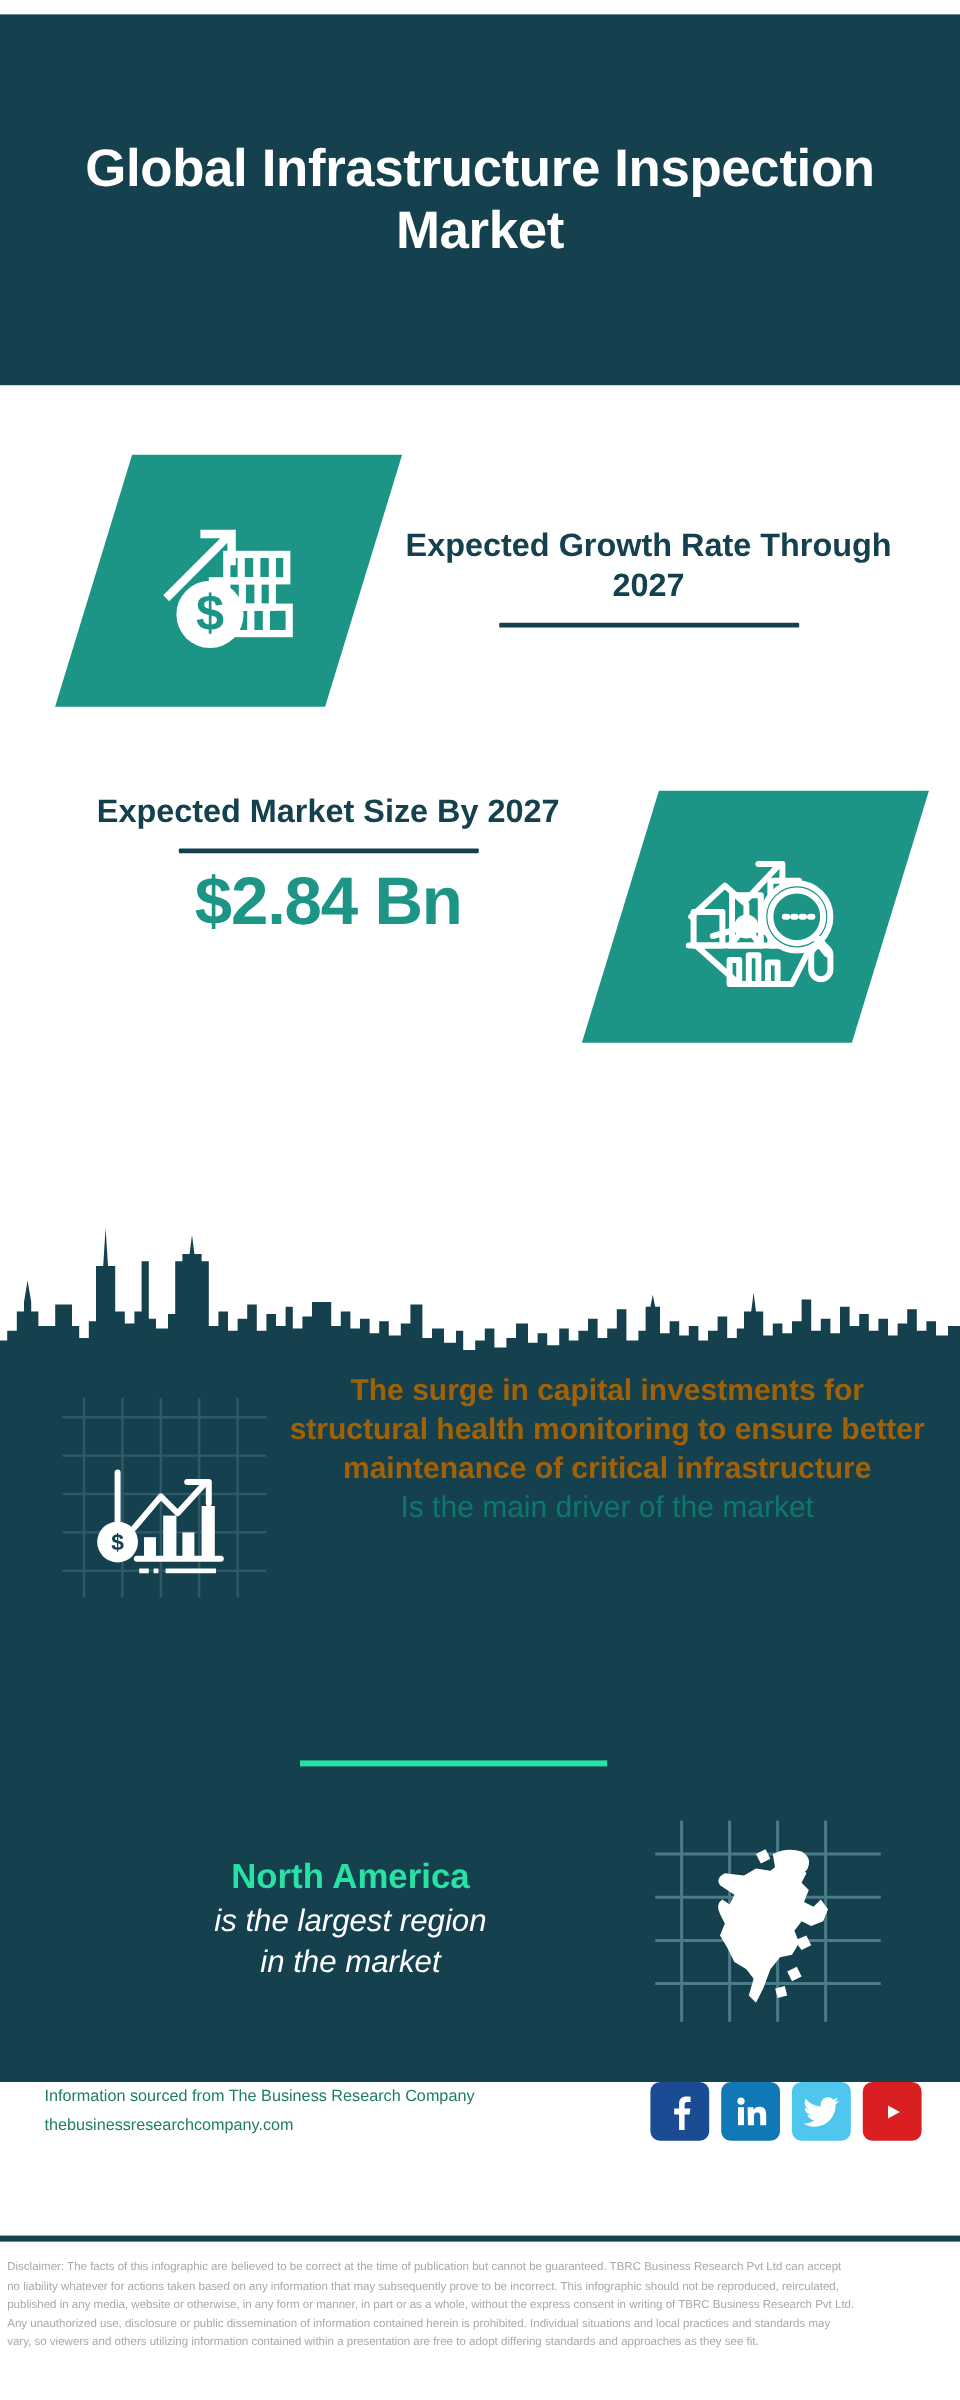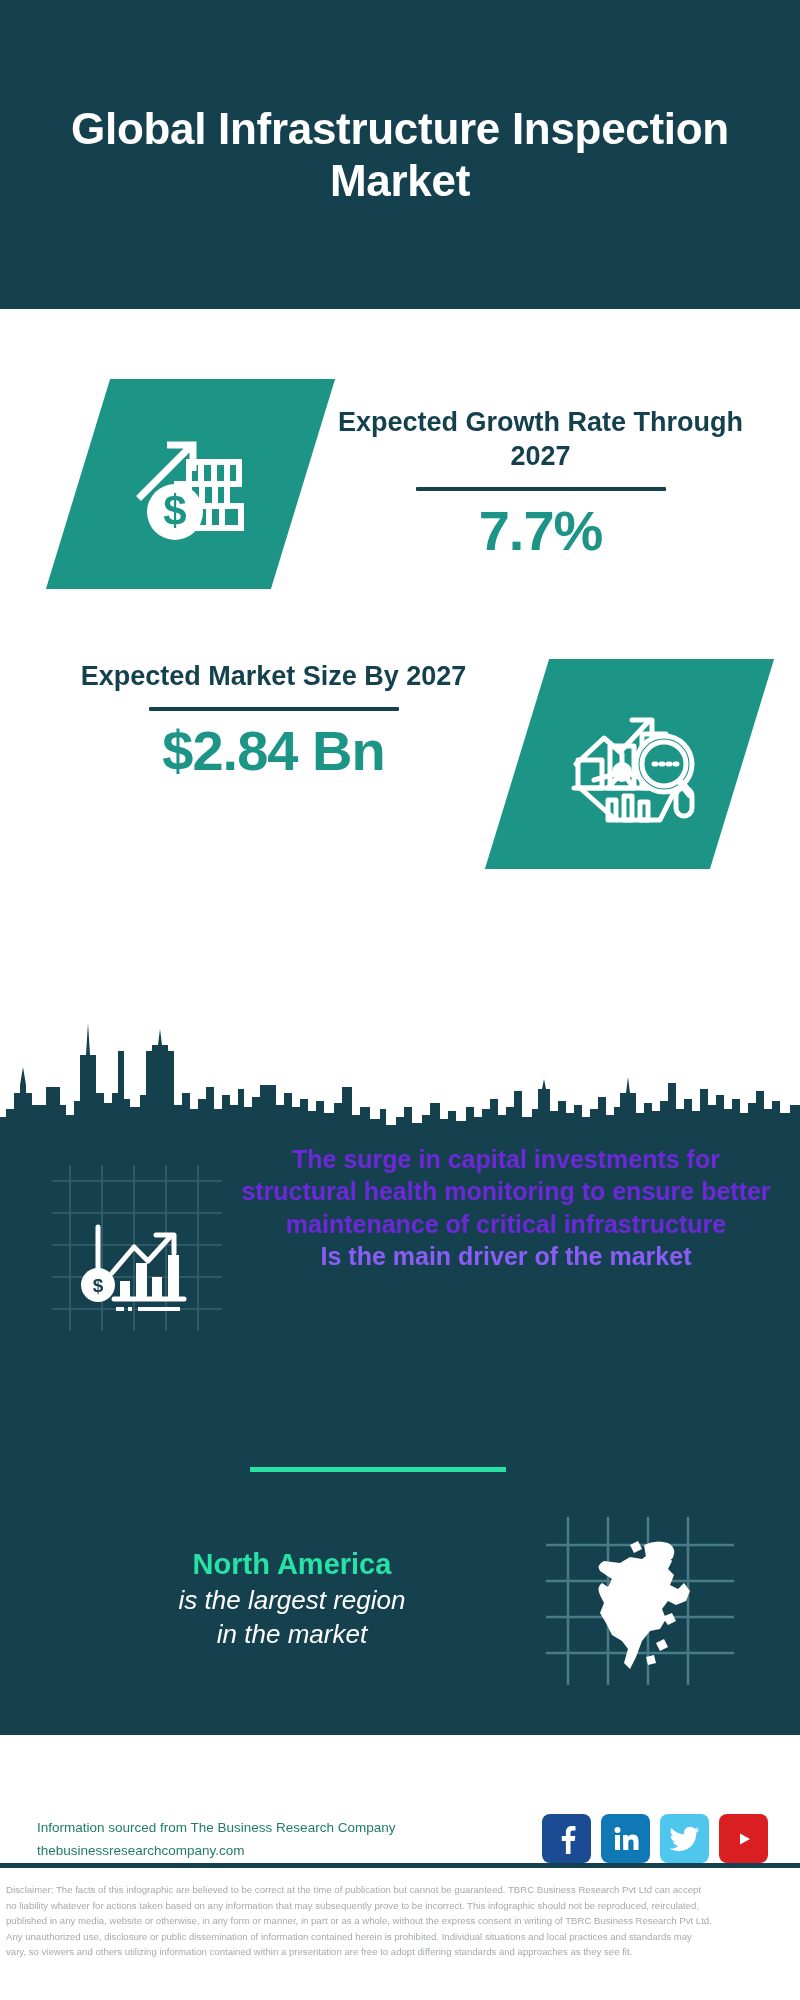--- a/index.html
+++ b/index.html
@@ -7,21 +7,21 @@
     width:800px;height:2000px;
     background:#ffffff;
     font-family:"Liberation Sans", sans-serif;
     overflow:hidden;
     position:relative;
   }
   .page{width:800px;height:2000px;position:relative;overflow:hidden;}
 
   
   .header{
-    position:absolute;left:0;top:0;width:800px;height:309px;
+    position:absolute;left:0;top:12px;width:800px;height:309px;
     background:#15414f;
     display:flex;align-items:center;justify-content:center;
     box-sizing:border-box;padding:0 46px;
   }
   .header h1{
     margin:0;color:#ffffff;text-align:center;
     font-size:44px;line-height:1.16;font-weight:bold;
     letter-spacing:-0.3px;
   }
 
@@ -81,24 +81,24 @@
     position:absolute;left:0;top:152px;width:800px;height:310px;
     display:flex;align-items:flex-start;
   }
   .gridicon{
     position:relative;width:190px;height:185px;flex:0 0 auto;margin-left:40px;margin-top:10px;
   }
   .drivertxt{
     flex:1;text-align:center;padding-right:24px;padding-left:6px;margin-top:2px;
   }
   .hl{
-    color:#6d28d9;font-size:25px;font-weight:bold;line-height:1.29;display:block;
+    color:#a16207;font-size:25px;font-weight:bold;line-height:1.29;display:block;
   }
   .sub{
-    color:#8b5cf6;font-size:25px;font-weight:bold;line-height:1.30;display:block;
+    color:#0f766e;font-size:25px;font-weight:normal;line-height:1.30;display:block;
   }
   .greenrule{
     position:absolute;left:250px;top:478px;width:256px;height:5px;background:#27e2a4;
   }
 
   .region{
     position:absolute;left:0;top:500px;width:800px;height:220px;
     display:flex;align-items:center;
   }
   .regiontxt{
@@ -108,21 +108,21 @@
     color:#27e2a4;font-size:29px;font-weight:bold;line-height:1.3;display:block;
   }
   .region-sub{
     color:#ffffff;font-size:26px;font-weight:normal;line-height:1.3;display:block;font-style:italic;
   }
   .mapbox{width:200px;height:180px;flex:0 0 auto;margin-right:62px;position:relative;}
 
   
   .footer{
     position:absolute;left:0;top:1735px;width:800px;height:128px;background:#ffffff;
-    display:flex;align-items:flex-end;
+    display:flex;align-items:flex-start;
   }
   .srcblock{margin-left:37px;flex:1;}
   .srcline{
     color:#1f7d64;font-size:13.5px;line-height:1.75;display:block;white-space:nowrap;
   }
   .socials{display:flex;gap:10px;margin-right:32px;}
   .sbtn{width:49px;height:49px;border-radius:8px;display:flex;align-items:center;justify-content:center;}
   .fb{background:#1b4c93;}
   .li{background:#1079b5;}
   .tw{background:#4ec6ee;}
@@ -166,21 +166,20 @@
           <line x1="82" y1="86" x2="82" y2="108"></line>
           <line x1="95" y1="86" x2="95" y2="108"></line>
         </g>
         <circle cx="48" cy="92" r="28" fill="#ffffff"></circle>
         <text x="48" y="105" font-family="'Liberation Sans',sans-serif" font-size="42" font-weight="bold" fill="#1c9486" text-anchor="middle">$</text>
       </svg>
     </div>
     <div class="stat1txt">
       <p class="stat-title">Expected Growth Rate Through 2027</p>
       <div class="rule"></div>
-      <p class="stat-value">7.7%</p>
     </div>
   </div>
 
   <div class="stat2">
     <div class="stat2txt">
       <p class="stat-title">Expected Market Size By 2027</p>
       <div class="rule"></div>
       <p class="stat-value">$2.84 Bn</p>
     </div>
     <div class="para">

